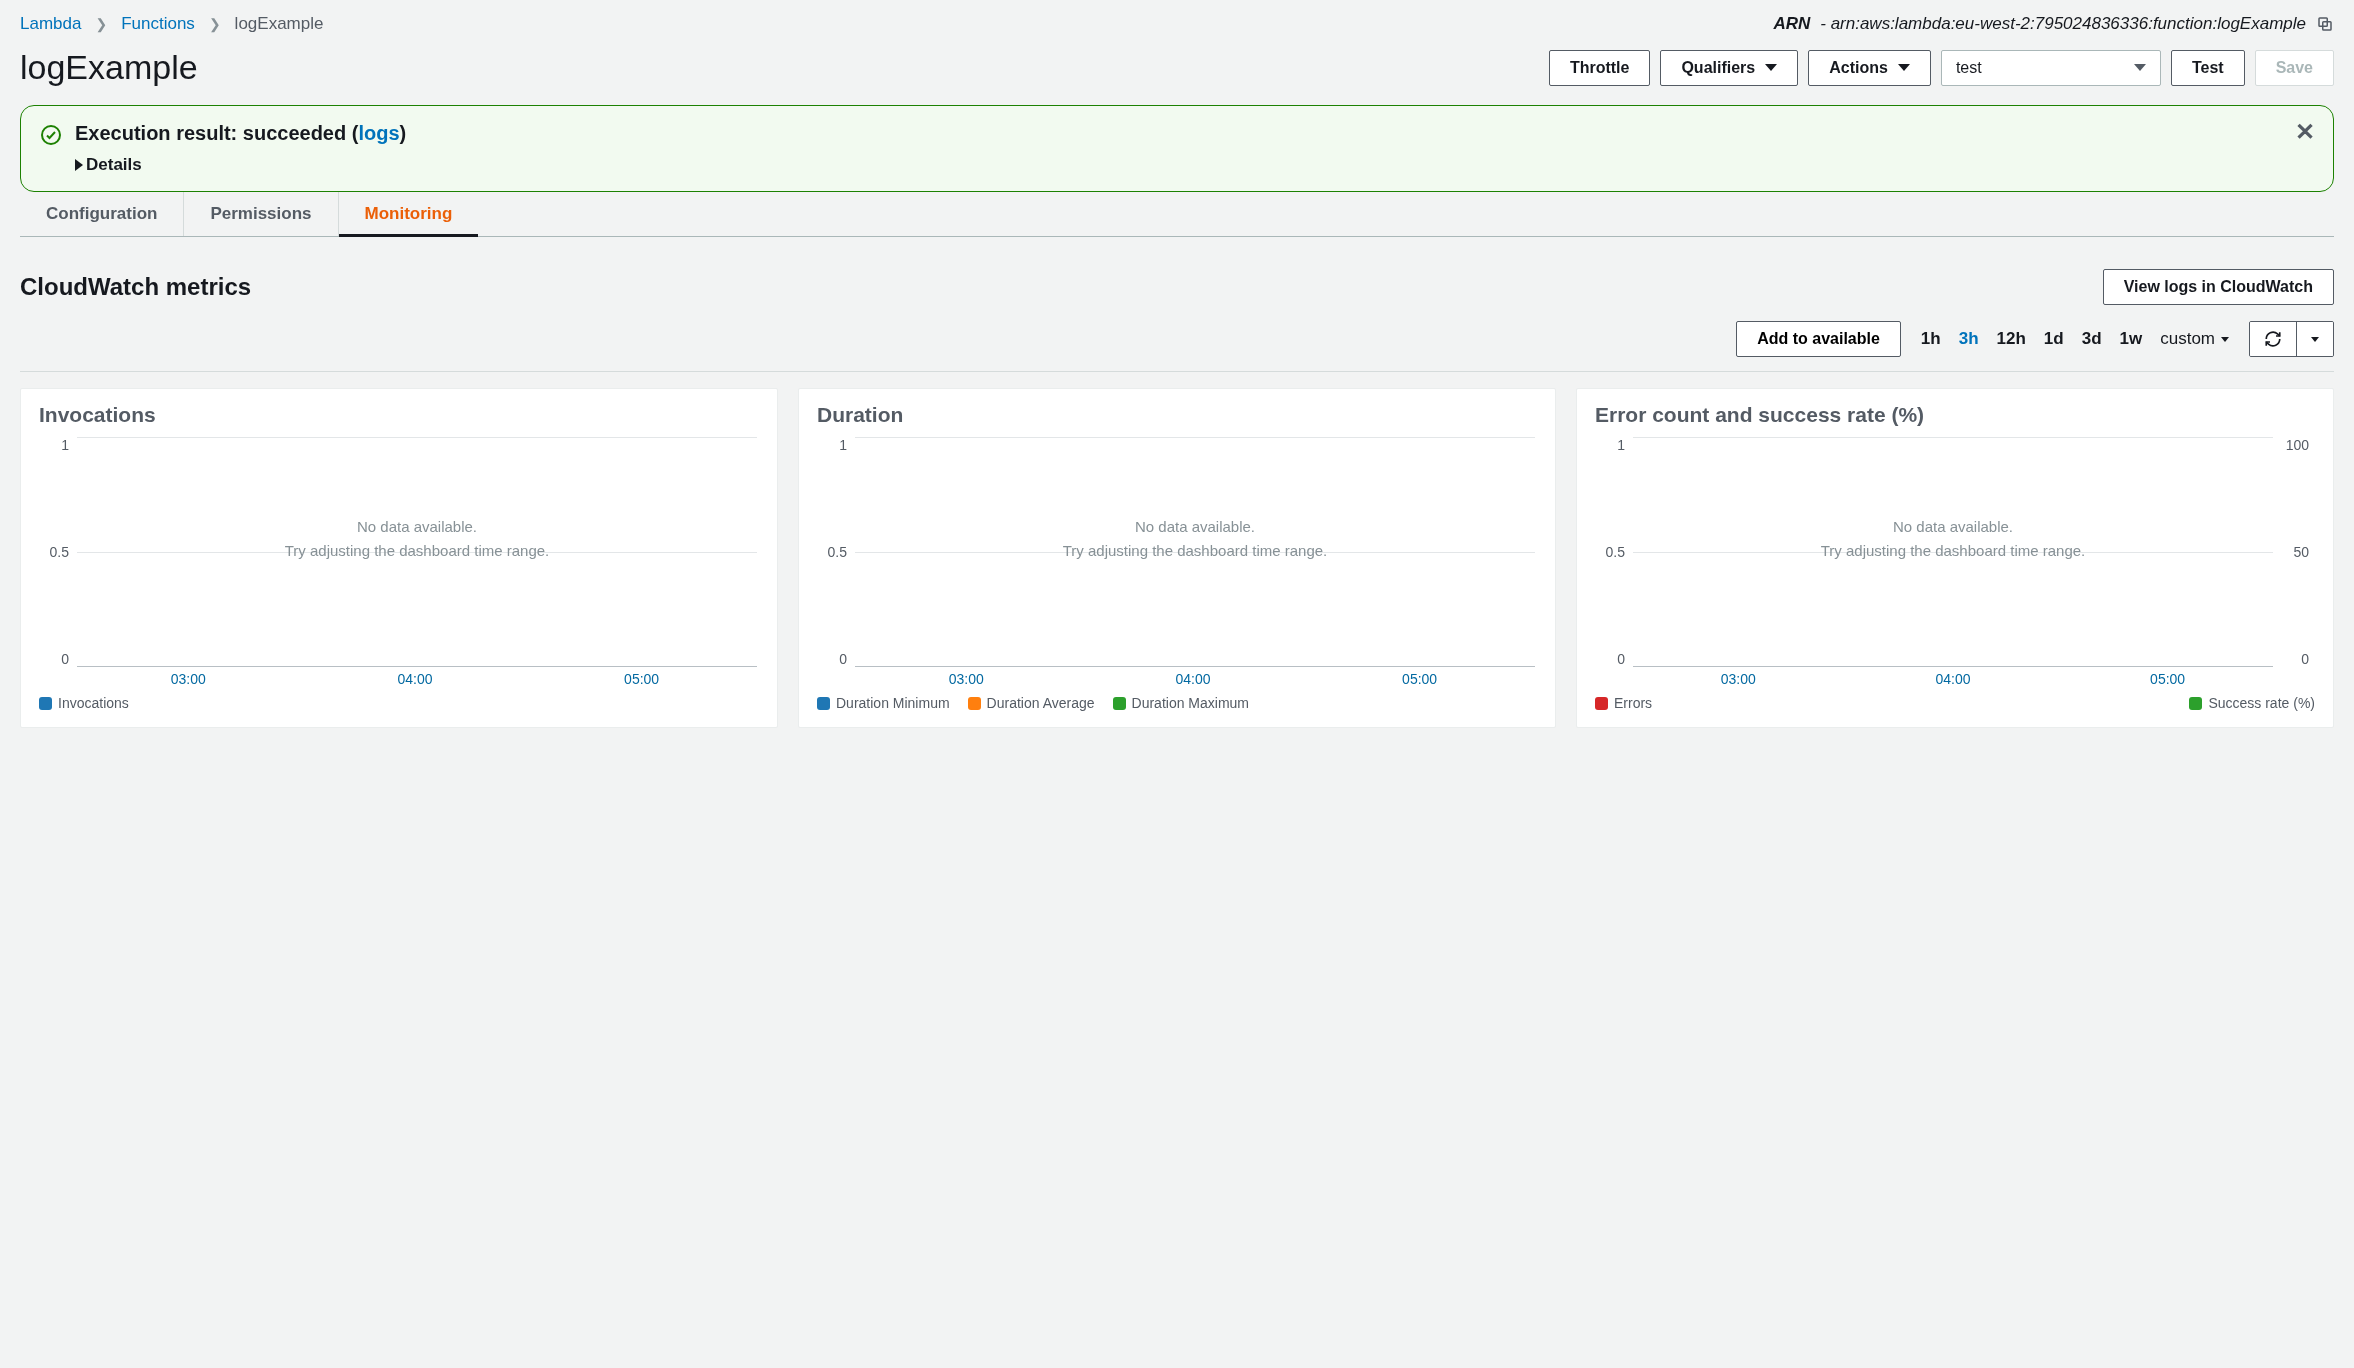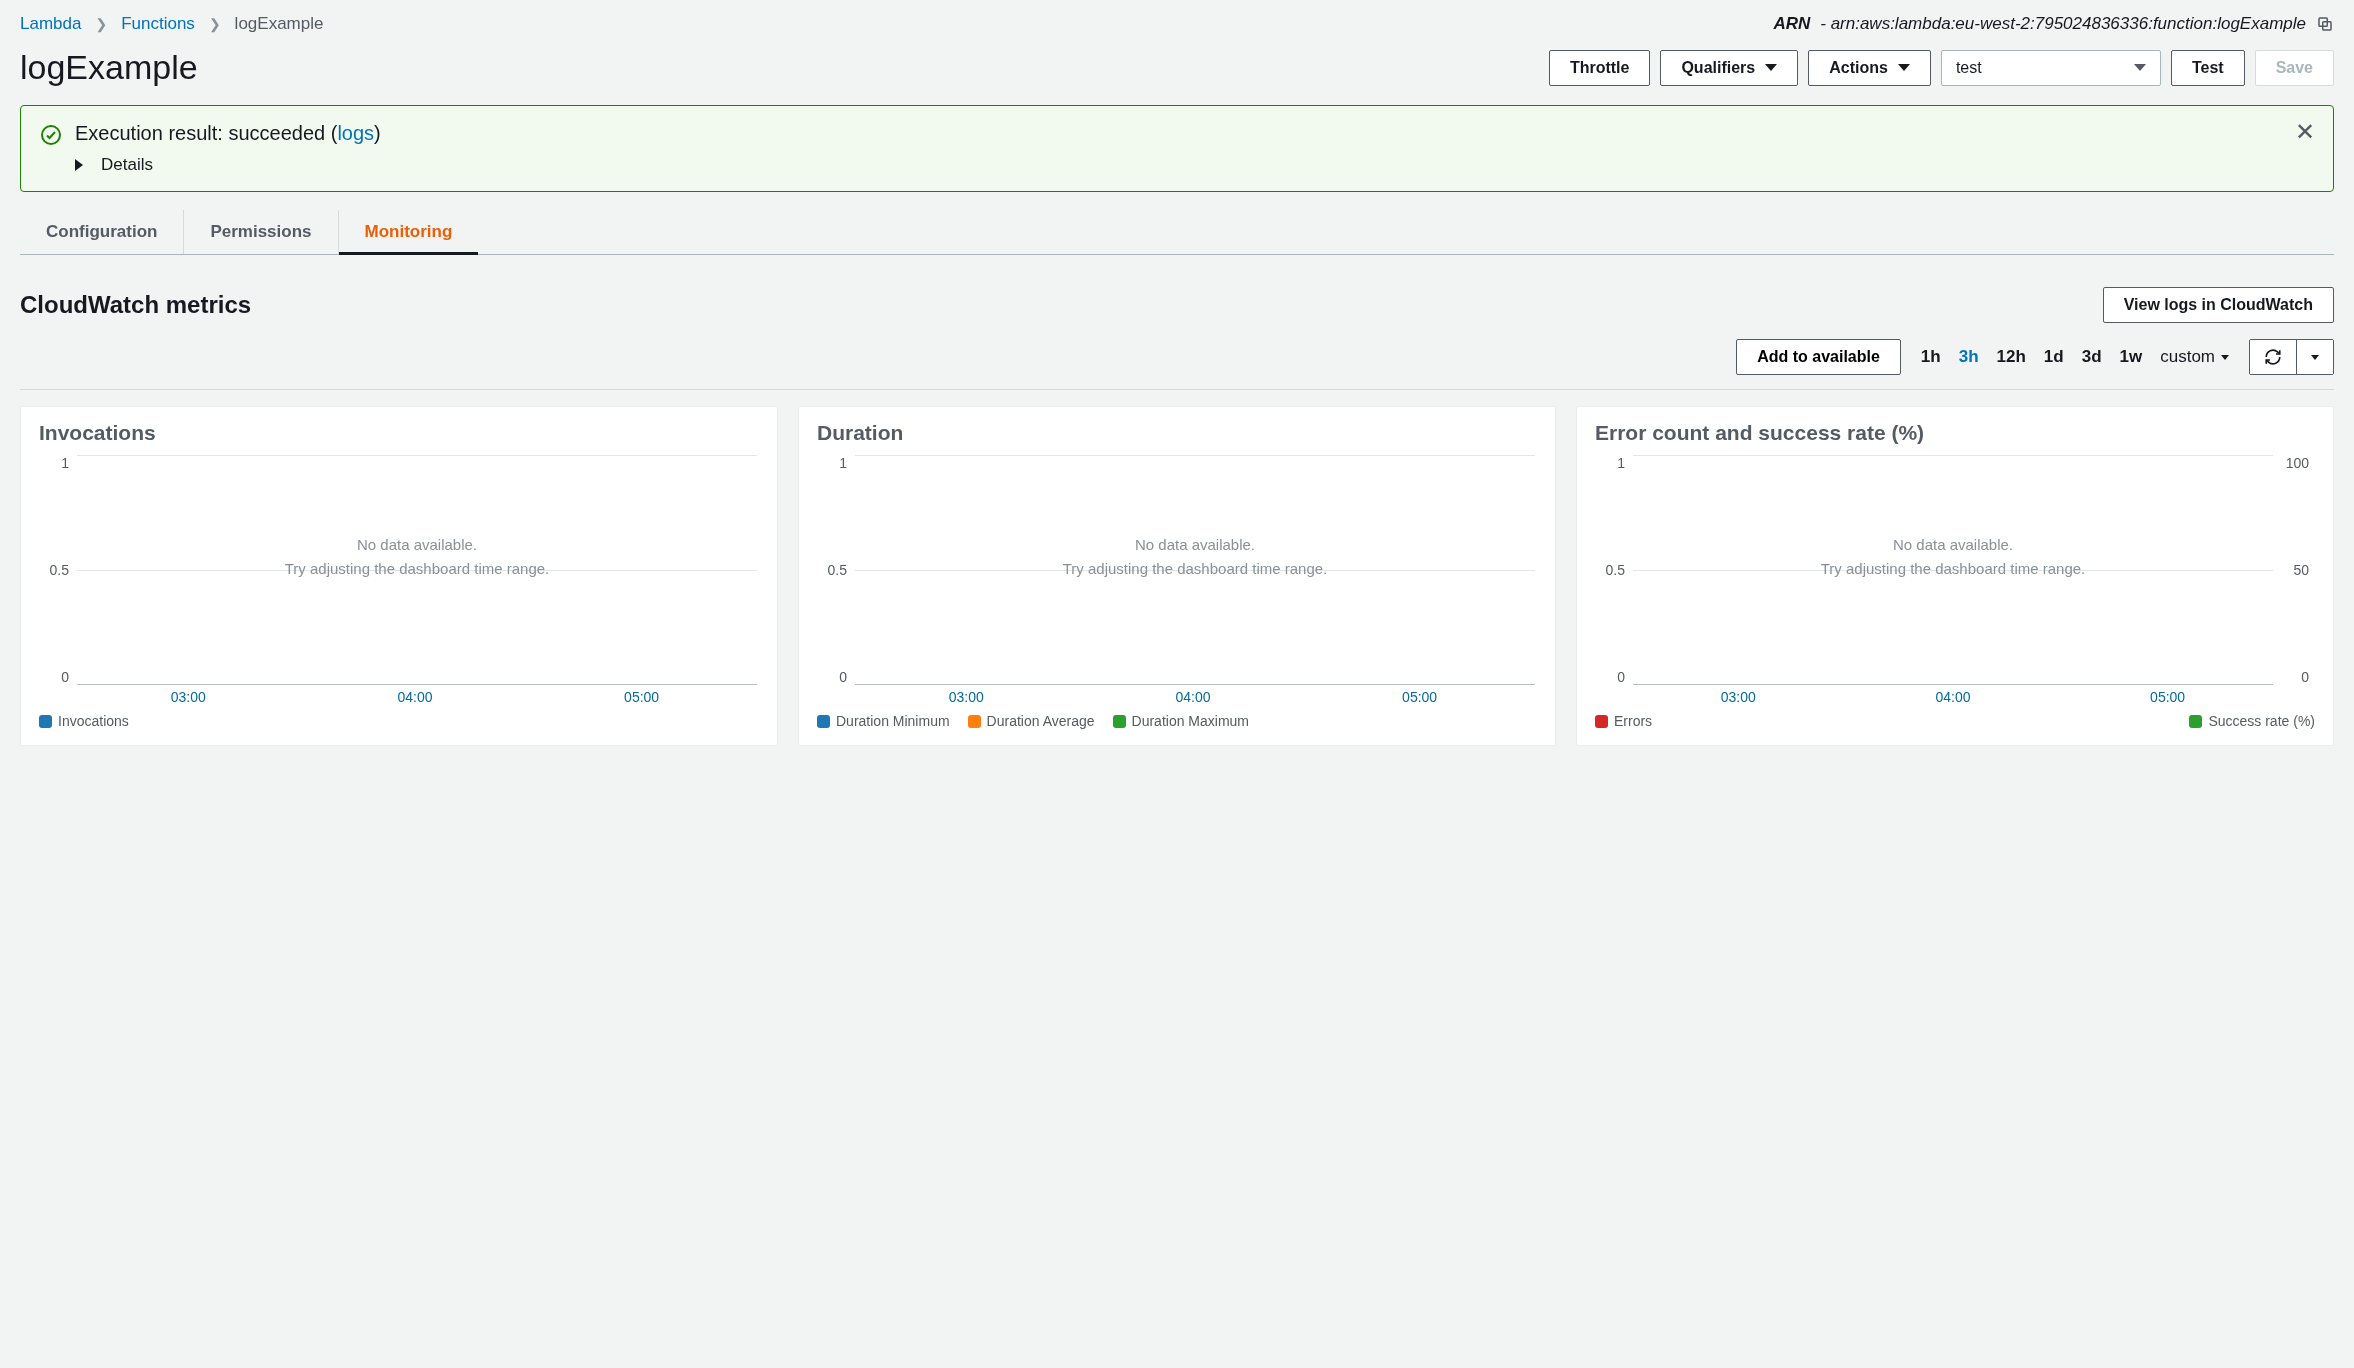--- a/index.html
+++ b/index.html
@@ -61,37 +61,37 @@
     justify-content: space-between;
     align-items: center;
     cursor: pointer;
   }
   .select-box .caret-down { border-top-color: #545b64; }
 
   
   .alert {
     border: 1px solid #1d8102;
     background: #f2faf0;
-    border-radius: 4px;
+    border-radius: 14px;
     padding: 16px 20px;
     display: flex;
     align-items: flex-start;
     gap: 14px;
     position: relative;
-    margin-bottom: 18px;
+    font-weight: bold;
   }
   .alert .check-icon {
     width: 20px; height: 20px; border-radius: 50%;
     border: 2px solid #1d8102; color: #1d8102;
     display: flex; align-items: center; justify-content: center;
     flex-shrink: 0; margin-top: 3px;
   }
   .alert-body { flex: 1; }
   .alert-title { font-size: 20px; color: #16191f; }
-  .alert-details { display: flex; align-items: center; gap: 18px; margin-top: 10px; font-size: 17px; color: #16191f; cursor: pointer; }
+  .alert-details { display: flex; align-items: center; gap: 3px; margin-top: 10px; font-size: 17px; color: #16191f; cursor: pointer; }
   .tri-right { width: 0; height: 0; border-top: 6px solid transparent; border-bottom: 6px solid transparent; border-left: 8px solid #16191f; }
   .alert-close { position: absolute; right: 18px; top: 14px; cursor: pointer; color: #545b64; font-size: 24px; line-height: 1; }
 
   
   .tabs {
     display: flex;
     border-bottom: 1px solid #aab7b8;
     margin-bottom: 32px;
   }
   .tab {

